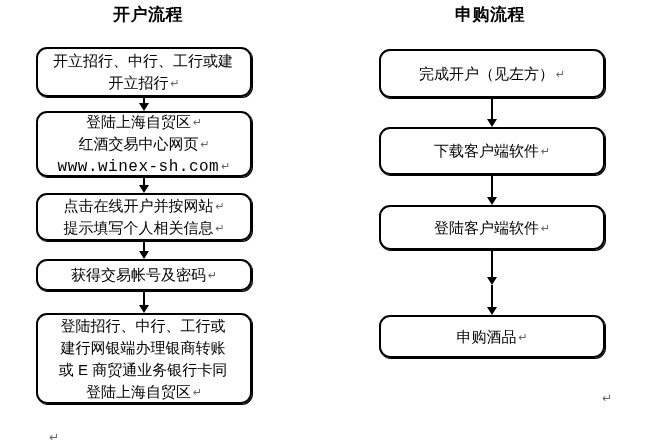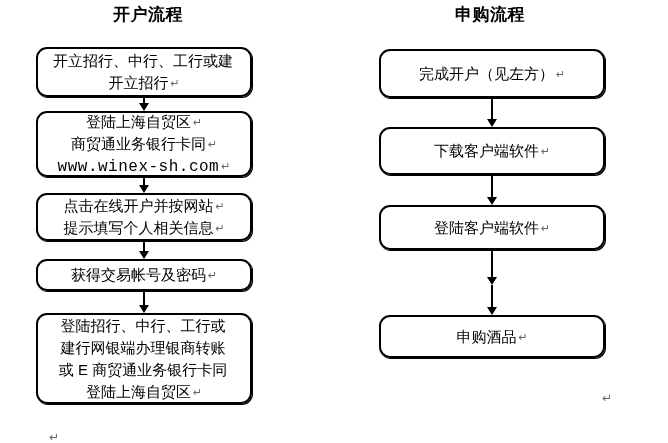--- a/index.html
+++ b/index.html
@@ -56,21 +56,21 @@
       <div class="line"><span>开立招行</span><span class="pmark">↵</span></div>
     </div>
 
     <div class="arrow ga14">
         <div class="shaft"></div>
         <div class="head"></div>
       </div>
 
     <div class="step h66">
       <div class="line"><span>登陆上海自贸区</span><span class="pmark">↵</span></div>
-      <div class="line"><span>商贸通业务银行卡同</span><span class="pmark">↵</span></div>
+      <div class="line"><span>红酒交易中心网页</span><span class="pmark">↵</span></div>
       <div class="line"><span class="url">www.winex-sh.com</span><span class="pmark">↵</span></div>
     </div>
 
     <div class="arrow ga16">
         <div class="shaft"></div>
         <div class="head"></div>
       </div>
 
     <div class="step h48">
       <div class="line"><span>点击在线开户并按网站</span><span class="pmark">↵</span></div>

